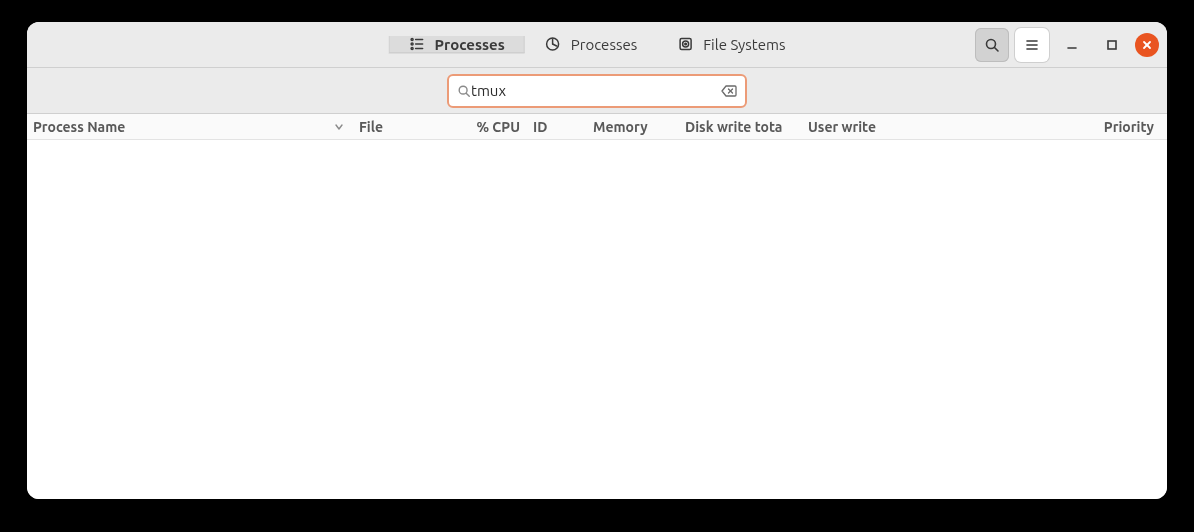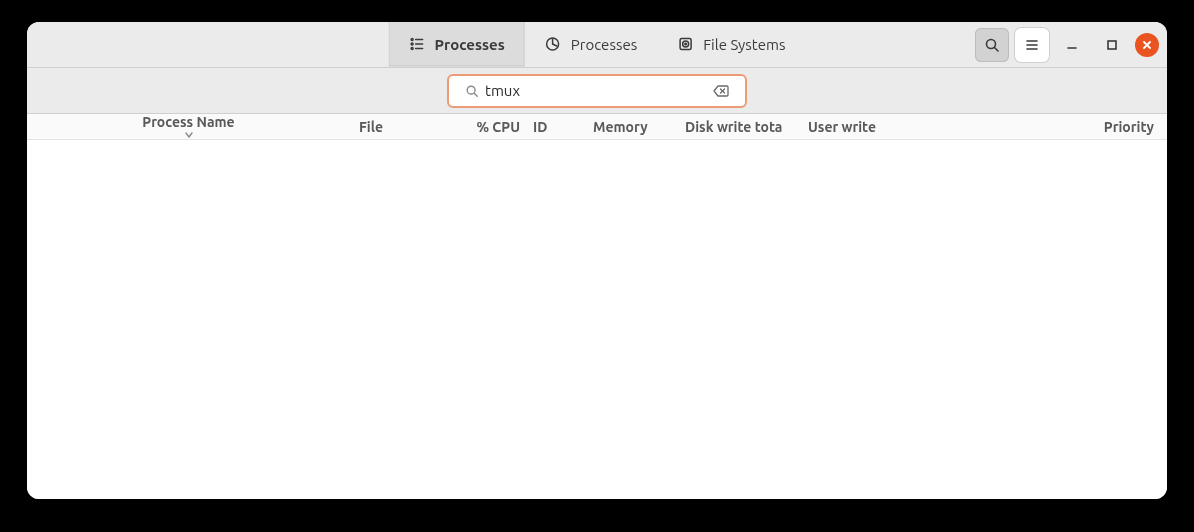--- a/index.html
+++ b/index.html
@@ -39,20 +39,21 @@
       display: flex;
       align-items: stretch;
       position: relative;
     }
     .tabs {
       position: absolute;
       left: 50%;
       transform: translateX(-50%);
       display: flex;
       height: 100%;
+      align-items: center;
     }
     .tab {
       display: flex;
       align-items: center;
       gap: 10px;
       padding: 0 20px;
       color: #3b3b3b;
       cursor: default;
       border-bottom: 1px solid transparent;
     }
@@ -121,22 +122,21 @@
       justify-content: center;
     }
     .searchbox {
       width: 300px;
       height: 34px;
       background: #fff;
       border: 2px solid #ec9b77;
       border-radius: 6px;
       display: flex;
       align-items: center;
-      padding: 0 16px;
-      gap: 6px;
+      padding: 0 8px;
     }
     .searchbox .sicon {
       color: #8a8a8a;
       display: flex;
       align-items: center;
     }
     .searchbox input {
       flex: 1;
       border: none;
       outline: none;
@@ -164,21 +164,21 @@
     }
     .col {
       padding: 0 4px;
       white-space: nowrap;
       overflow: hidden;
       display: flex;
       align-items: center;
       height: 100%;
       border-right: 1px solid transparent;
     }
-    .col.process-name { width: 328px; padding-left: 6px; justify-content: space-between; padding-right: 10px; flex-direction: column; }
+    .col.process-name { width: 328px; padding-left: 6px; justify-content: space-between; padding-right: 10px; }
     .col.user { width: 94px; }
     .col.cpu { width: 80px; justify-content: flex-end; padding-right: 8px; }
     .col.id { width: 60px; }
     .col.memory { width: 92px; padding-right: 8px; }
     .col.dread-total { width: 102px; }
     .col.dwrite-total { width: 102px; }
     .col.dread { width: 102px; }
     .col.dwrite { width: 102px; justify-content: flex-end; padding-right: 8px;}
     .col.priority { flex: 1; justify-content: flex-end; padding-right: 12px; }
     .sort-arrow {

